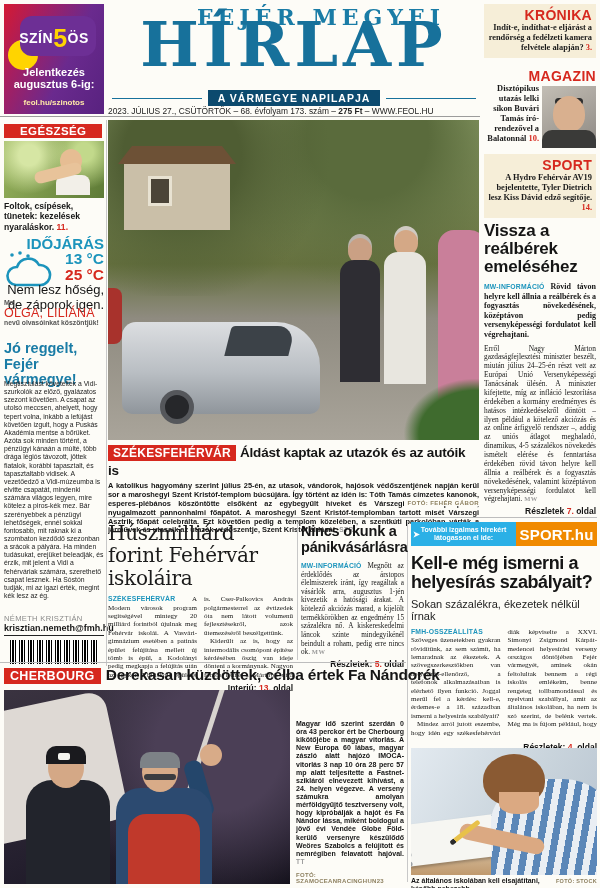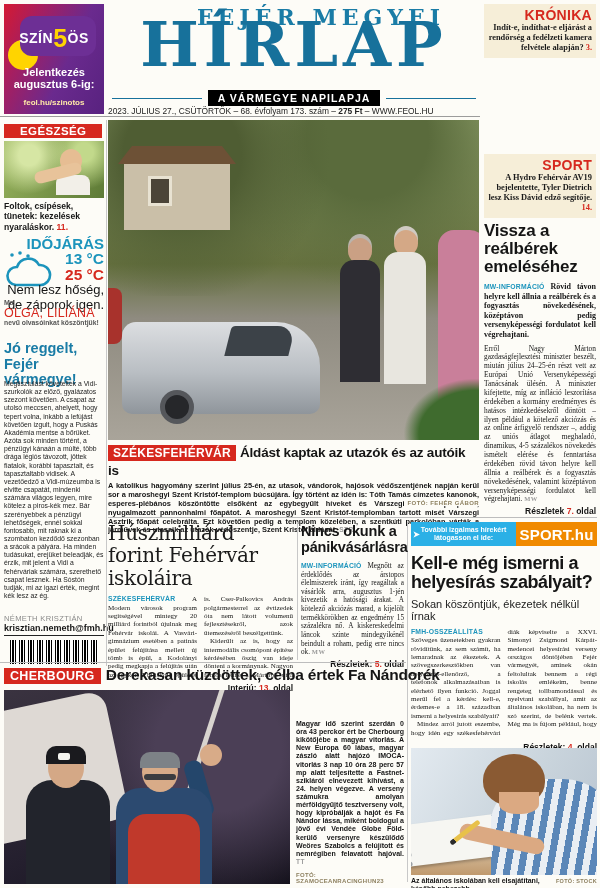--- a/index.html
+++ b/index.html
@@ -20,21 +20,21 @@
   .ad-5{color:#ffd400;font-size:25px;vertical-align:-4px}
   .ad-signup{position:absolute;left:0;top:62px;width:100%;font-weight:bold;font-size:11px;line-height:1.1}
   .ad-url{position:absolute;left:0;bottom:7px;width:100%;font-size:8px;font-weight:bold;color:#ffe9a8}
 
   
   .masthead{left:108px;top:2px;width:372px;height:114px}
   .mh-over{position:absolute;top:2px;left:54px;right:0;text-align:center;font-family:"DejaVu Serif",serif;font-weight:bold;color:#1a7ca6;font-size:22px;letter-spacing:5px}
   .mh-title{position:absolute;top:12px;left:0;width:100%;text-align:center;font-family:"DejaVu Serif",serif;font-weight:bold;color:#17719b;font-size:62px;line-height:1;letter-spacing:5px}
   .mh-tagrow{position:absolute;top:88px;left:4px;right:4px;display:flex;align-items:center;gap:6px}
   .mh-tagrow .rule{flex:1;height:1px;background:#17719b}
-  .mh-tag{background:#000000;color:#fff;font-weight:bold;font-size:10.5px;padding:2px 10px;letter-spacing:1px}
+  .mh-tag{background:#0c4a6e;color:#fff;font-weight:bold;font-size:10.5px;padding:2px 10px;letter-spacing:1px}
   .mh-date{position:absolute;top:104px;left:0;width:100%;text-align:left;font-size:8.4px;color:#222}
   .hr-header{left:0;top:116px;width:480px;height:1px;background:#9c9c9c}
 
   
   .rail-h{color:#d6281e;font-weight:bold;font-size:14px;letter-spacing:.3px;text-align:right}
   .rail-txt{font-family:"Liberation Serif",serif;font-weight:bold;font-size:8.4px;line-height:1.2;color:#1a1a1a}
   .kronika{left:484px;top:4px;width:112px;background:#f6eed8;padding:3px 4px 5px;text-align:right}
   .magazin{left:484px;top:68px;width:112px;text-align:right}
   .magazin-photo{float:right;width:54px;height:62px;margin:2px 0 2px 3px;background:linear-gradient(150deg,#c3beb5,#8d8881);position:relative;overflow:hidden}
   .mg-head{position:absolute;left:11px;top:10px;width:32px;height:36px;background:#d9b08f;border-radius:50% 50% 45% 45%}
@@ -178,20 +178,29 @@
       <span>– WWW.FEOL.HU</span>
     </div>
   </div>
   <div class="abs hr-header"></div>
 
   <div class="abs kronika">
     <div class="rail-h">KRÓNIKA</div>
     <div class="rail-txt"><span>Indít-e, indíthat-e eljárást a rendőrség a fedélzeti kamera felvétele alapján?</span> <span class="pg">3.</span></div>
   </div>
 
+  <div class="abs magazin">
+    <div class="rail-h">MAGAZIN</div>
+    <div class="magazin-photo">
+      <div class="mg-glasses"></div>
+      <div class="mg-head"></div>
+      <div class="mg-shoulders"></div>
+    </div>
+    <div class="rail-txt"><span>Disztópikus utazás lelki síkon Buvári Tamás író-rendezővel a Balatonnál</span> <span class="pg">10.</span></div>
+  </div>
 
   <div class="abs sport">
     <div class="rail-h">SPORT</div>
     <div class="rail-txt"><span>A Hydro Fehérvár AV19 bejelentette, Tyler Dietrich lesz Kiss Dávid edző segítője.</span> <span class="pg">14.</span></div>
   </div>
 
   <div class="abs wages">
     <div class="wages-h">Vissza a reálbérek emeléséhez</div>
     <div class="wages-lead"><span class="tag">MW-INFORMÁCIÓ</span> <span>Rövid távon helyre kell állnia a reálbérek és a fogyasztás növekedésének, középtávon pedig versenyképességi fordulatot kell végrehajtani.</span></div>
     <div class="wages-body"><span>Erről Nagy Márton gazdaságfejlesztési miniszter beszélt, miután július 24–25-én részt vett az Európai Unió Versenyképességi Tanácsának ülésén. A miniszter kifejtette, míg az infláció leszorítása érdekében a kormány eredményes és hatásos intézkedésekről döntött – ilyen például a kötelező akciózás és az online árfigyelő rendszer –, addig az uniós átlagot meghaladó, dinamikus, 4-5 százalékos növekedés ismételt elérése és fenntartása érdekében rövid távon helyre kell állnia a reálbérek és a fogyasztás növekedésének, valamint középtávon versenyképességi fordulatot kell végrehajtani.</span> <span class="sig">MW</span></div>
@@ -274,21 +283,21 @@
 
   <div class="abs spelling">
     <div class="feol-banner">
       <div class="feol-cta">
           <span class="feol-arrow">➤</span>
           <span>További izgalmas hírekért látogasson el ide:</span>
         </div>
       <div class="feol-brand">SPORT.hu</div>
     </div>
     <div class="spell-h">Kell-e még ismerni a helyesírás szabályait?</div>
-    <div class="spell-sub">Sokan köszöntjük, ékezetek nélkül írnak</div>
+    <div class="spell-sub">Sokan százalékra, ékezetek nélkül írnak</div>
     <div class="spell-body">
       <p><span class="tag">FMH-ÖSSZEÁLLÍTÁS</span> <span>Szöveges üzenetekben gyakran rövidítünk, az sem számít, ha lemaradnak az ékezetek. A szövegszerkesztőkben van helyesírás-ellenőrző, a telefonok alkalmazásaiban is elérhető ilyen funkció. Joggal merül fel a kérdés: kell-e, érdemes-e a 18. században ismerni a helyesírás szabályait?</span></p>
       <p><span>Mindez arról jutott eszembe, hogy idén egy székesfehérvári diák képviselte a XXVI. Simonyi Zsigmond Kárpát-medencei helyesírási verseny országos döntőjében Fejér vármegyét, aminek okán feltolultak bennem a régi iskolás emlékeim, benne rengeteg tollbamondással és nyelvtani szabállyal, amit az általános iskolában, ha nem is szó szerint, de belénk vertek. Még ma is fújom például, hogy „a szóvégi -ó, -ő, -ú, -ű mindig hosszú”.</span> </p>
     </div>
     <div class="more"><span>Részletek:</span> <span class="pg">4.</span> <span>oldal</span></div>
   </div>
 
   <div class="abs child-photo">
     <div class="cp-desk"></div>
     <div class="cp-notebook"></div>

